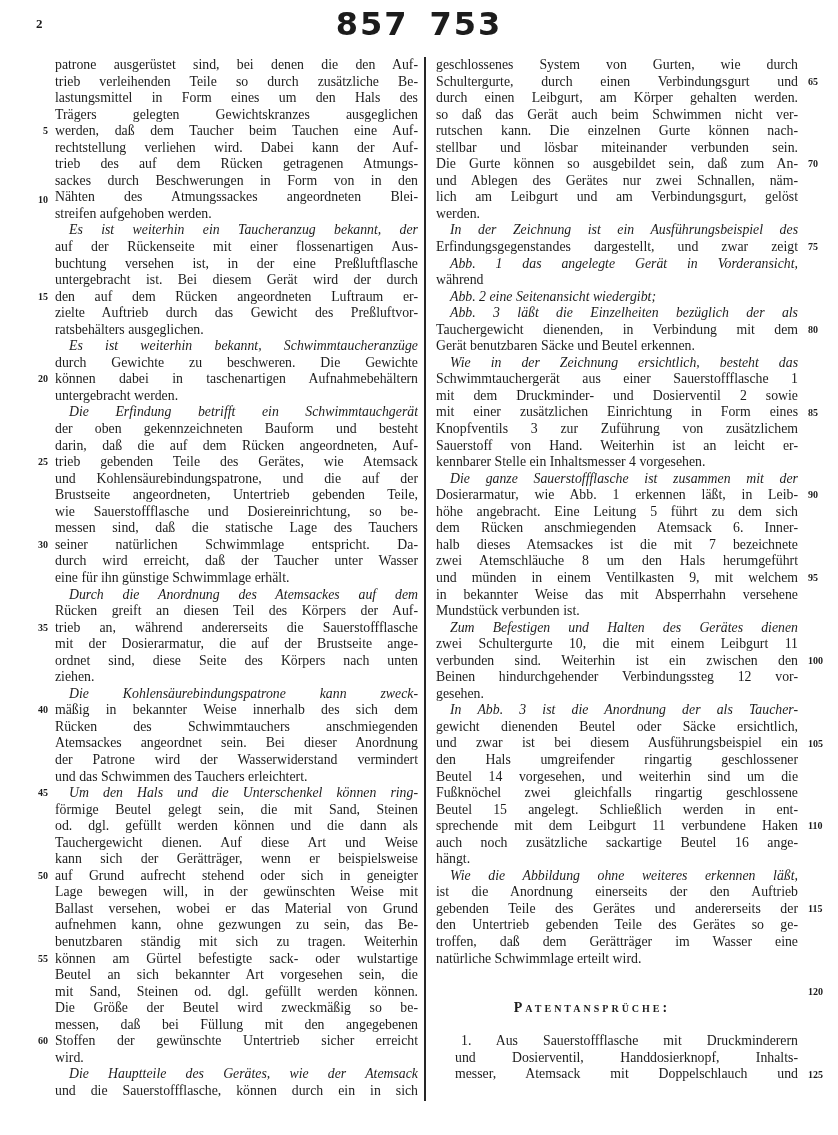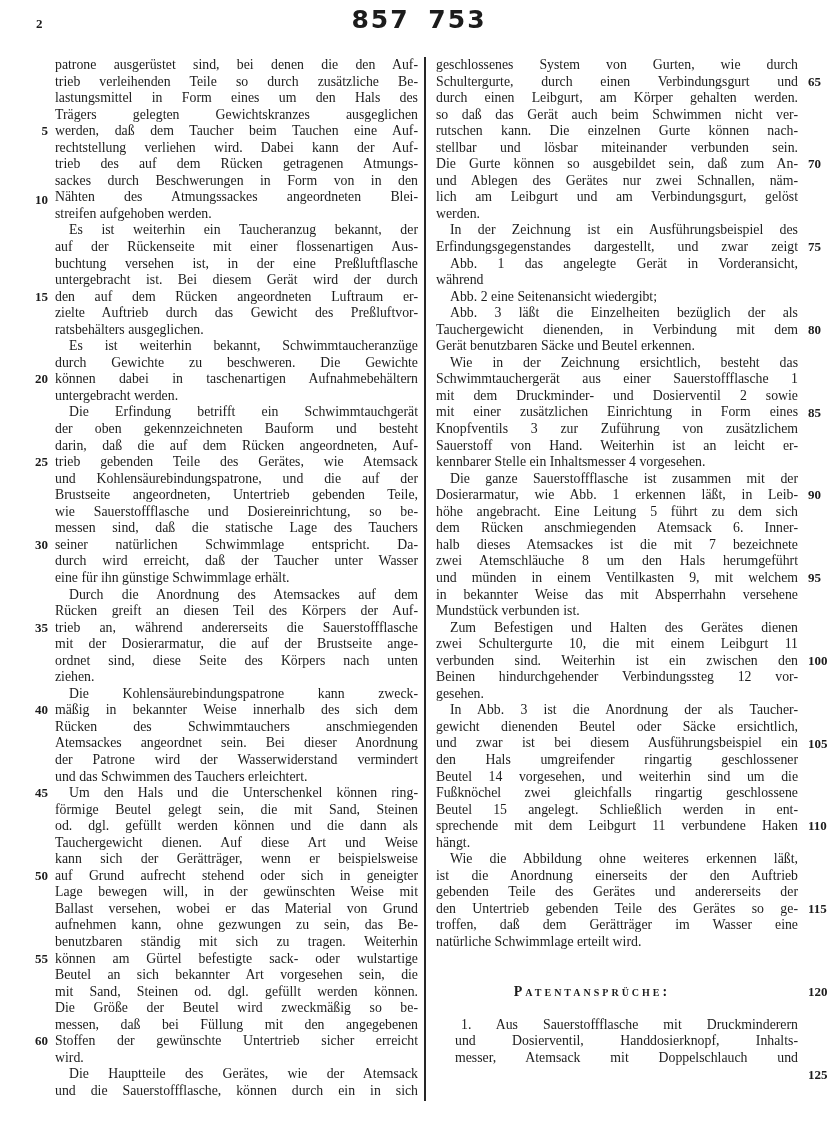--- a/index.html
+++ b/index.html
@@ -8,48 +8,48 @@
     background:#ffffff; color:#1c1c1c; overflow:hidden;
     font-family:"Liberation Serif", serif;
   }
   .page-num {
     position:absolute; left:36px; top:16px;
     font-size:13px; font-weight:bold;
   }
   .patent-num {
     position:absolute; left:0; right:0; top:5px; text-align:center;
     font-family:"DejaVu Sans", sans-serif; font-weight:bold;
-    font-size:25px; letter-spacing:2px; word-spacing:8px;
+    font-size:32px; letter-spacing:2px; word-spacing:8px;
   }
   .divider {
     position:absolute; left:424px; top:57px; width:2px; height:1044px;
     background:#262626;
   }
   .col {
     position:absolute; top:57px;
     font-size:13.8px; line-height:16.55px;
   }
   #left-col  { left:55px;  width:363px; }
   #right-col { left:436px; width:362px; }
   .line {
     height:16.55px; overflow:hidden;
     text-align:justify; text-align-last:justify;
   }
   .line.e { text-align-last:left; }
-  .line.i { text-indent:14px; }
+  .line.i { text-indent:14px;font-style:italic; }
   .line.h {
     text-align:center; text-align-last:center;
     font-variant:small-caps; font-weight:bold;
     letter-spacing:3px; font-size:14px; padding-right:50px;
   }
   .line.c { padding-left:19px; }
   .line.d { text-indent:6px; }
   .nums {
     position:absolute; top:57px; height:1043px;
-    font-size:13px; font-weight:bold; line-height:16.55px;
+    font-size:10px; font-weight:bold; line-height:16.55px;
   }
   #left-nums  { left:26px;  width:22px; }
   #left-nums  .num { position:absolute; right:0; text-align:right; }
   #right-nums { left:808px; width:26px; }
   #right-nums .num { position:absolute; left:0; text-align:left; }
 </style>
 </head>
 <body>
 
 <div class="page">
@@ -176,20 +176,21 @@
       <div class="line">Beinen hindurchgehender Verbindungssteg 12 vor-</div>
       <div class="line e">gesehen.</div>
       <div class="line i">In Abb. 3 ist die Anordnung der als Taucher-</div>
       <div class="line">gewicht dienenden Beutel oder Säcke ersichtlich,</div>
       <div class="line">und zwar ist bei diesem Ausführungsbeispiel ein</div>
       <div class="line">den Hals umgreifender ringartig geschlossener</div>
       <div class="line">Beutel 14 vorgesehen, und weiterhin sind um die</div>
       <div class="line">Fußknöchel zwei gleichfalls ringartig geschlossene</div>
       <div class="line">Beutel 15 angelegt. Schließlich werden in ent-</div>
       <div class="line">sprechende mit dem Leibgurt 11 verbundene Haken</div>
+      <div class="line">auch noch zusätzliche sackartige Beutel 16 ange-</div>
       <div class="line e">hängt.</div>
       <div class="line i">Wie die Abbildung ohne weiteres erkennen läßt,</div>
       <div class="line">ist die Anordnung einerseits der den Auftrieb</div>
       <div class="line">gebenden Teile des Gerätes und andererseits der</div>
       <div class="line">den Untertrieb gebenden Teile des Gerätes so ge-</div>
       <div class="line">troffen, daß dem Gerätträger im Wasser eine</div>
       <div class="line e">natürliche Schwimmlage erteilt wird.</div>
       <div class="line b"></div>
       <div class="line b"></div>
       <div class="line h">Patentansprüche:</div>

